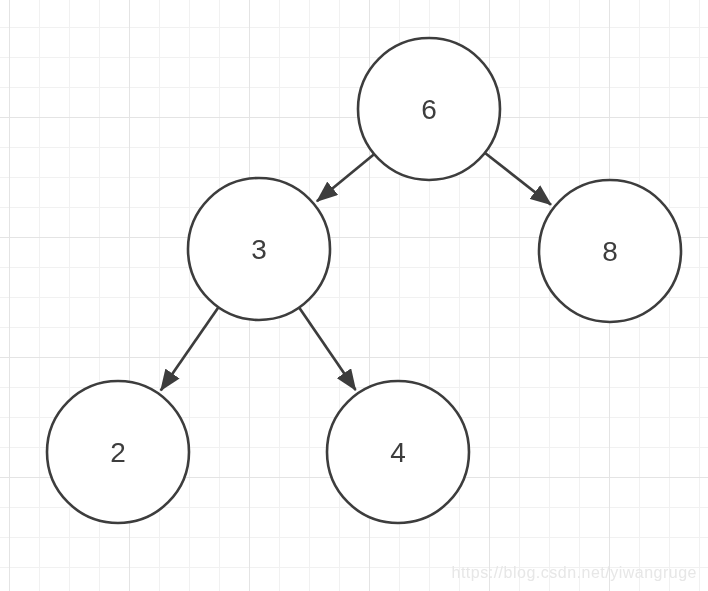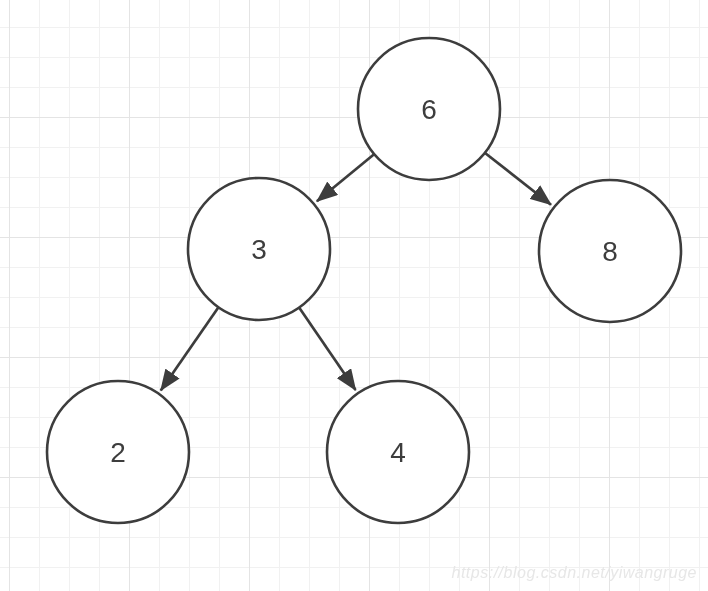--- a/index.html
+++ b/index.html
@@ -80,14 +80,14 @@
         <g>
           <circle cx="118" cy="452" r="71" fill="#ffffff" stroke="#3d3d3d" stroke-width="2.6"></circle>
           <text x="118" y="452" dy="0.36em" text-anchor="middle" fill="#3d3d3d" class="node-label">2</text>
         </g>
         <g>
           <circle cx="398" cy="452" r="71" fill="#ffffff" stroke="#3d3d3d" stroke-width="2.6"></circle>
           <text x="398" y="452" dy="0.36em" text-anchor="middle" fill="#3d3d3d" class="node-label">4</text>
         </g>
       </g>
     </svg>
-  <div class="watermark" style="color: rgb(231, 231, 231); font-style: italic;">https://blog.csdn.net/yiwangruge</div>
+  <div class="watermark" style="color: rgb(231, 231, 231);">https://blog.csdn.net/yiwangruge</div>
 </div>
 
 </body></html>

